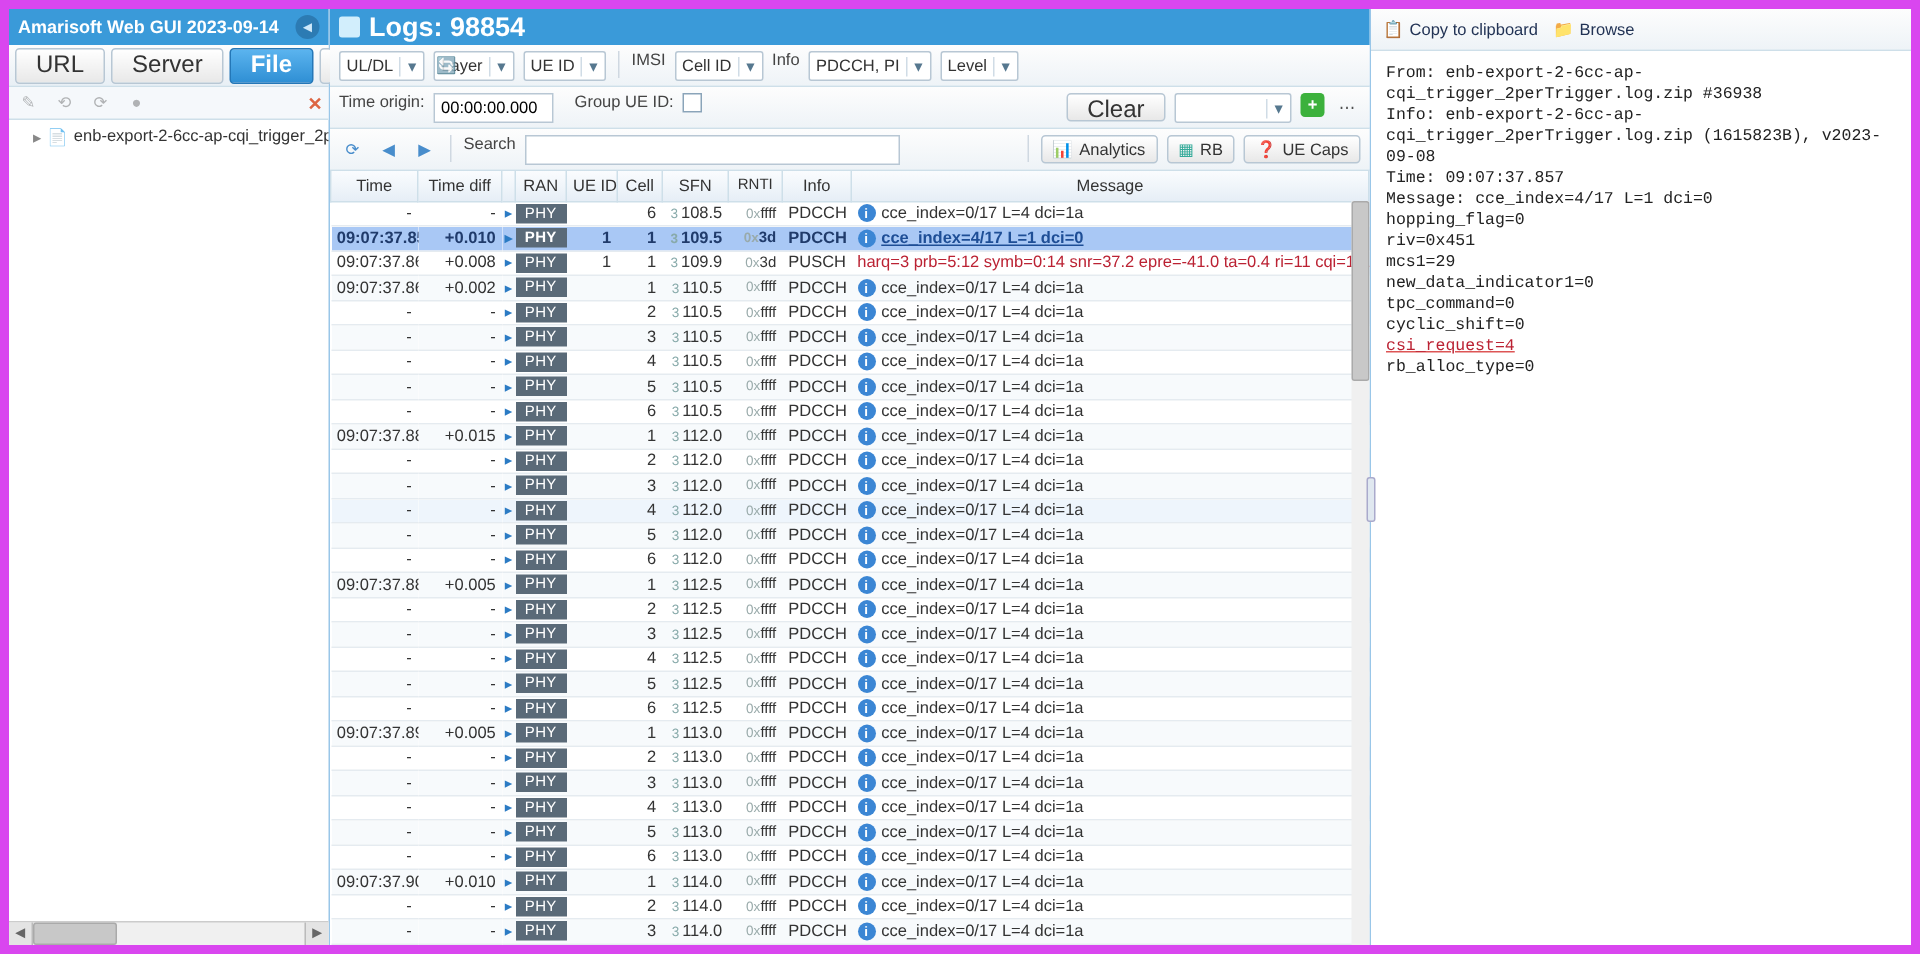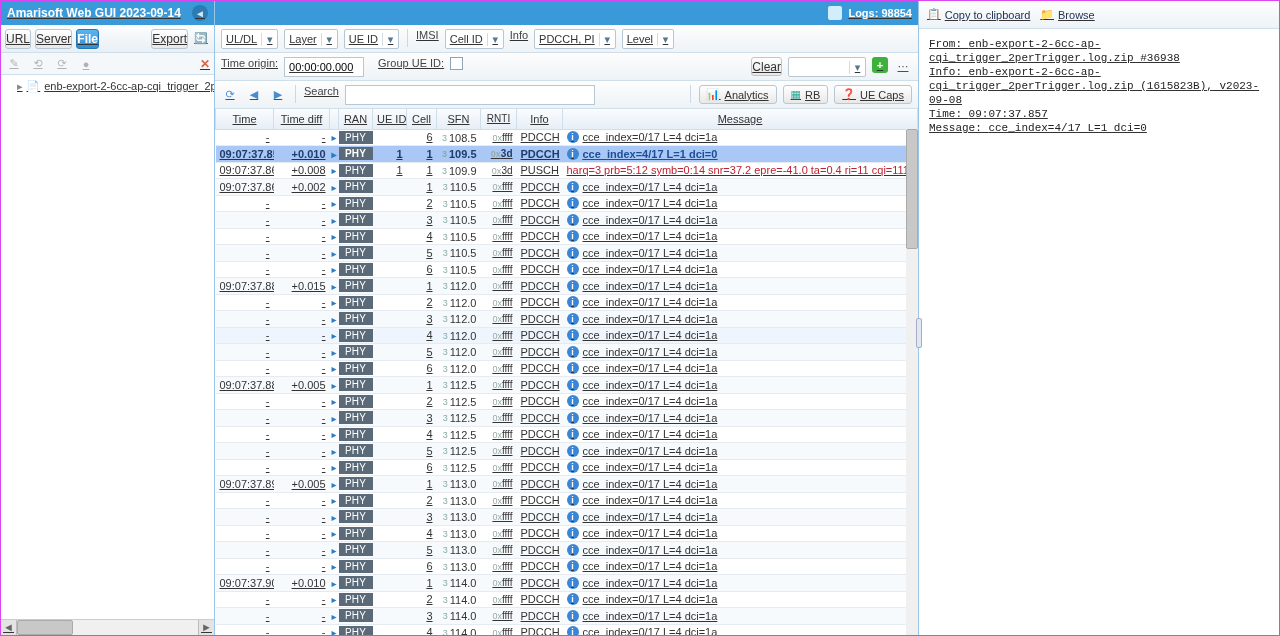--- a/index.html
+++ b/index.html
@@ -1,38 +1,38 @@
 <!DOCTYPE html>
 <html><head>
 <meta charset="utf-8">
 <style>
   * { box-sizing: border-box; margin: 0; padding: 0; }
   body { font-family: Arial, Helvetica, sans-serif; font-size: 11px; color: #333; background: #fff; width: 1280px; height: 636px; overflow: hidden; }
-  .app { display: flex; height: 100%; border: 1px solid #d946ef; text-decoration: underline; }
+  .app { display: flex; height: 100%; border: 6px solid #d946ef; }
   
   .left { width: 214px; display: flex; flex-direction: column; border-right: 1px solid #99c6e8; }
   .left-header { height: 24px; background: #3a9ad9; color: #fff; display: flex; align-items: center; padding: 0 6px; justify-content: space-between; font-weight: bold; font-size: 12px; }
   .collapse-btn { width: 16px; height: 16px; background: #2c7bb3; border-radius: 8px; display:flex; align-items:center; justify-content:center; color:#cfe9fa; font-size:10px; cursor:pointer;}
   .left-toolbar { height: 28px; border-bottom: 1px solid #cedfe9; background: linear-gradient(#fdfdfd,#e8eff5); display:flex; align-items:center; padding: 2px 4px; gap:4px; }
-  .btn { background: linear-gradient(#fff,#e8e8e8); border: 1px solid #b8c7d4; border-radius: 3px; padding: 2px 0; font-size: 12px; cursor:pointer; }
+  .btn { background: linear-gradient(#fff,#e8e8e8); border: 1px solid #b8c7d4; border-radius: 3px; padding: 2px 13px; font-size: 16px; cursor:pointer; }
   .btn.active { background: linear-gradient(#5bb4ef,#2f8fd4); color:#fff; border-color:#2477b7; font-weight:bold; }
   .btn-right { margin-left:auto; }
   .iconbtn { width:18px; height:18px; display:inline-flex; align-items:center; justify-content:center; cursor:pointer; opacity:.85; }
   .mini-toolbar { height: 22px; border-bottom: 1px solid #cedfe9; background:#f5f8fb; display:flex; align-items:center; padding:0 4px; gap:6px; font-size:11px;}
   .mini-toolbar .close-x { margin-left:auto; color:#d64; cursor:pointer; font-weight:bold; font-size:12px;}
   .tree { flex: 1; padding-top:2px; }
   .tree-item { display:flex; align-items:center; gap:4px; padding: 2px 4px 2px 16px; cursor:pointer; white-space:nowrap; overflow:hidden; text-overflow:ellipsis;}
   .tree-icon { width:14px; height:14px; display:inline-flex; align-items:center; justify-content:center;}
   .left-scroll { height:16px; background:#f0f0f0; border-top:1px solid #ccc; display:flex; }
   .left-scroll .thumb { width:56px; height:100%; background:#c8c8c8; border:1px solid #aaa; border-radius:2px; margin-left:0;}
   .left-scroll .arrow { width:16px; height:100%; background:#e4e4e4; border-left:1px solid #bbb; text-align:center; line-height:14px; color:#666; cursor:pointer;}
   .left-scroll .arrow:first-child { border-left:none; border-right:1px solid #bbb;}
   
   .main { flex:1; display:flex; flex-direction: column; border-right:1px solid #99c6e8; min-width:0;}
-  .main-header { height:24px; background:#3a9ad9; color:#fff; display:flex; align-items:center; padding:0 6px; gap:6px; font-weight:bold; font-size:11px;justify-content:flex-end; }
+  .main-header { height:24px; background:#3a9ad9; color:#fff; display:flex; align-items:center; padding:0 6px; gap:6px; font-weight:bold; font-size:18px; }
   .main-header .doc-icon { width:14px; height:14px; background:#d2eefc; border-radius:2px; display:inline-block; }
   .filter-row, .search-row { background: linear-gradient(#fdfdfd,#eef3f7); border-bottom:1px solid #cedfe9; display:flex; padding: 4px 6px; gap:6px; height:28px; }
   .filter-row label, .search-row label { color:#444; }
   .combo { display:inline-flex; align-items:center; height:20px; border:1px solid #b8c7d4; background:#fff; border-radius:2px; font-size:11px; cursor:pointer;}
   .combo .val { padding: 0 4px; min-width: 34px; overflow:hidden; white-space:nowrap;}
   .combo .arrow { width:16px; text-align:center; border-left:1px solid #d0dce6; color:#4a6; color:#56788f;}
   input.txt { height:20px; border:1px solid #b8c7d4; padding:0 4px; font-size:11px; background:#fff;}
   .sep { width:1px; height:18px; background:#cfd8e1; margin:0 2px;}
   .chk { width:13px; height:13px; border:1px solid #8aa4b9; background:#fff; display:inline-block;}
   .pill { display:inline-flex; align-items:center; gap:4px; padding:2px 7px; border-radius:3px; background: linear-gradient(#fff,#e8e8e8); border:1px solid #b8c7d4; cursor:pointer; }
@@ -753,15 +753,25 @@
       <span class="action">
           <span>📁</span>
           <span>Browse</span>
         </span>
     </div>
     <div class="right-body">
       <div><span class="lbl">From: </span><span>enb-export-2-6cc-ap-cqi_trigger_2perTrigger.log.zip #36938</span></div>
       <div><span class="lbl">Info: </span><span>enb-export-2-6cc-ap-cqi_trigger_2perTrigger.log.zip (1615823B), v2023-09-08</span></div>
       <div><span class="lbl">Time: </span><span>09:07:37.857</span></div>
       <div><span class="lbl">Message: </span><span>cce_index=4/17 L=1 dci=0</span></div>
+      <div id="datalines">
+          <div class="mono-line">hopping_flag=0</div>
+          <div class="mono-line">riv=0x451</div>
+          <div class="mono-line">mcs1=29</div>
+          <div class="mono-line">new_data_indicator1=0</div>
+          <div class="mono-line">tpc_command=0</div>
+          <div class="mono-line">cyclic_shift=0</div>
+          <div class="mono-line hi-red">csi_request=4</div>
+          <div class="mono-line">rb_alloc_type=0</div>
+        </div>
     </div>
   </div>
 </div>
 
 </body></html>

